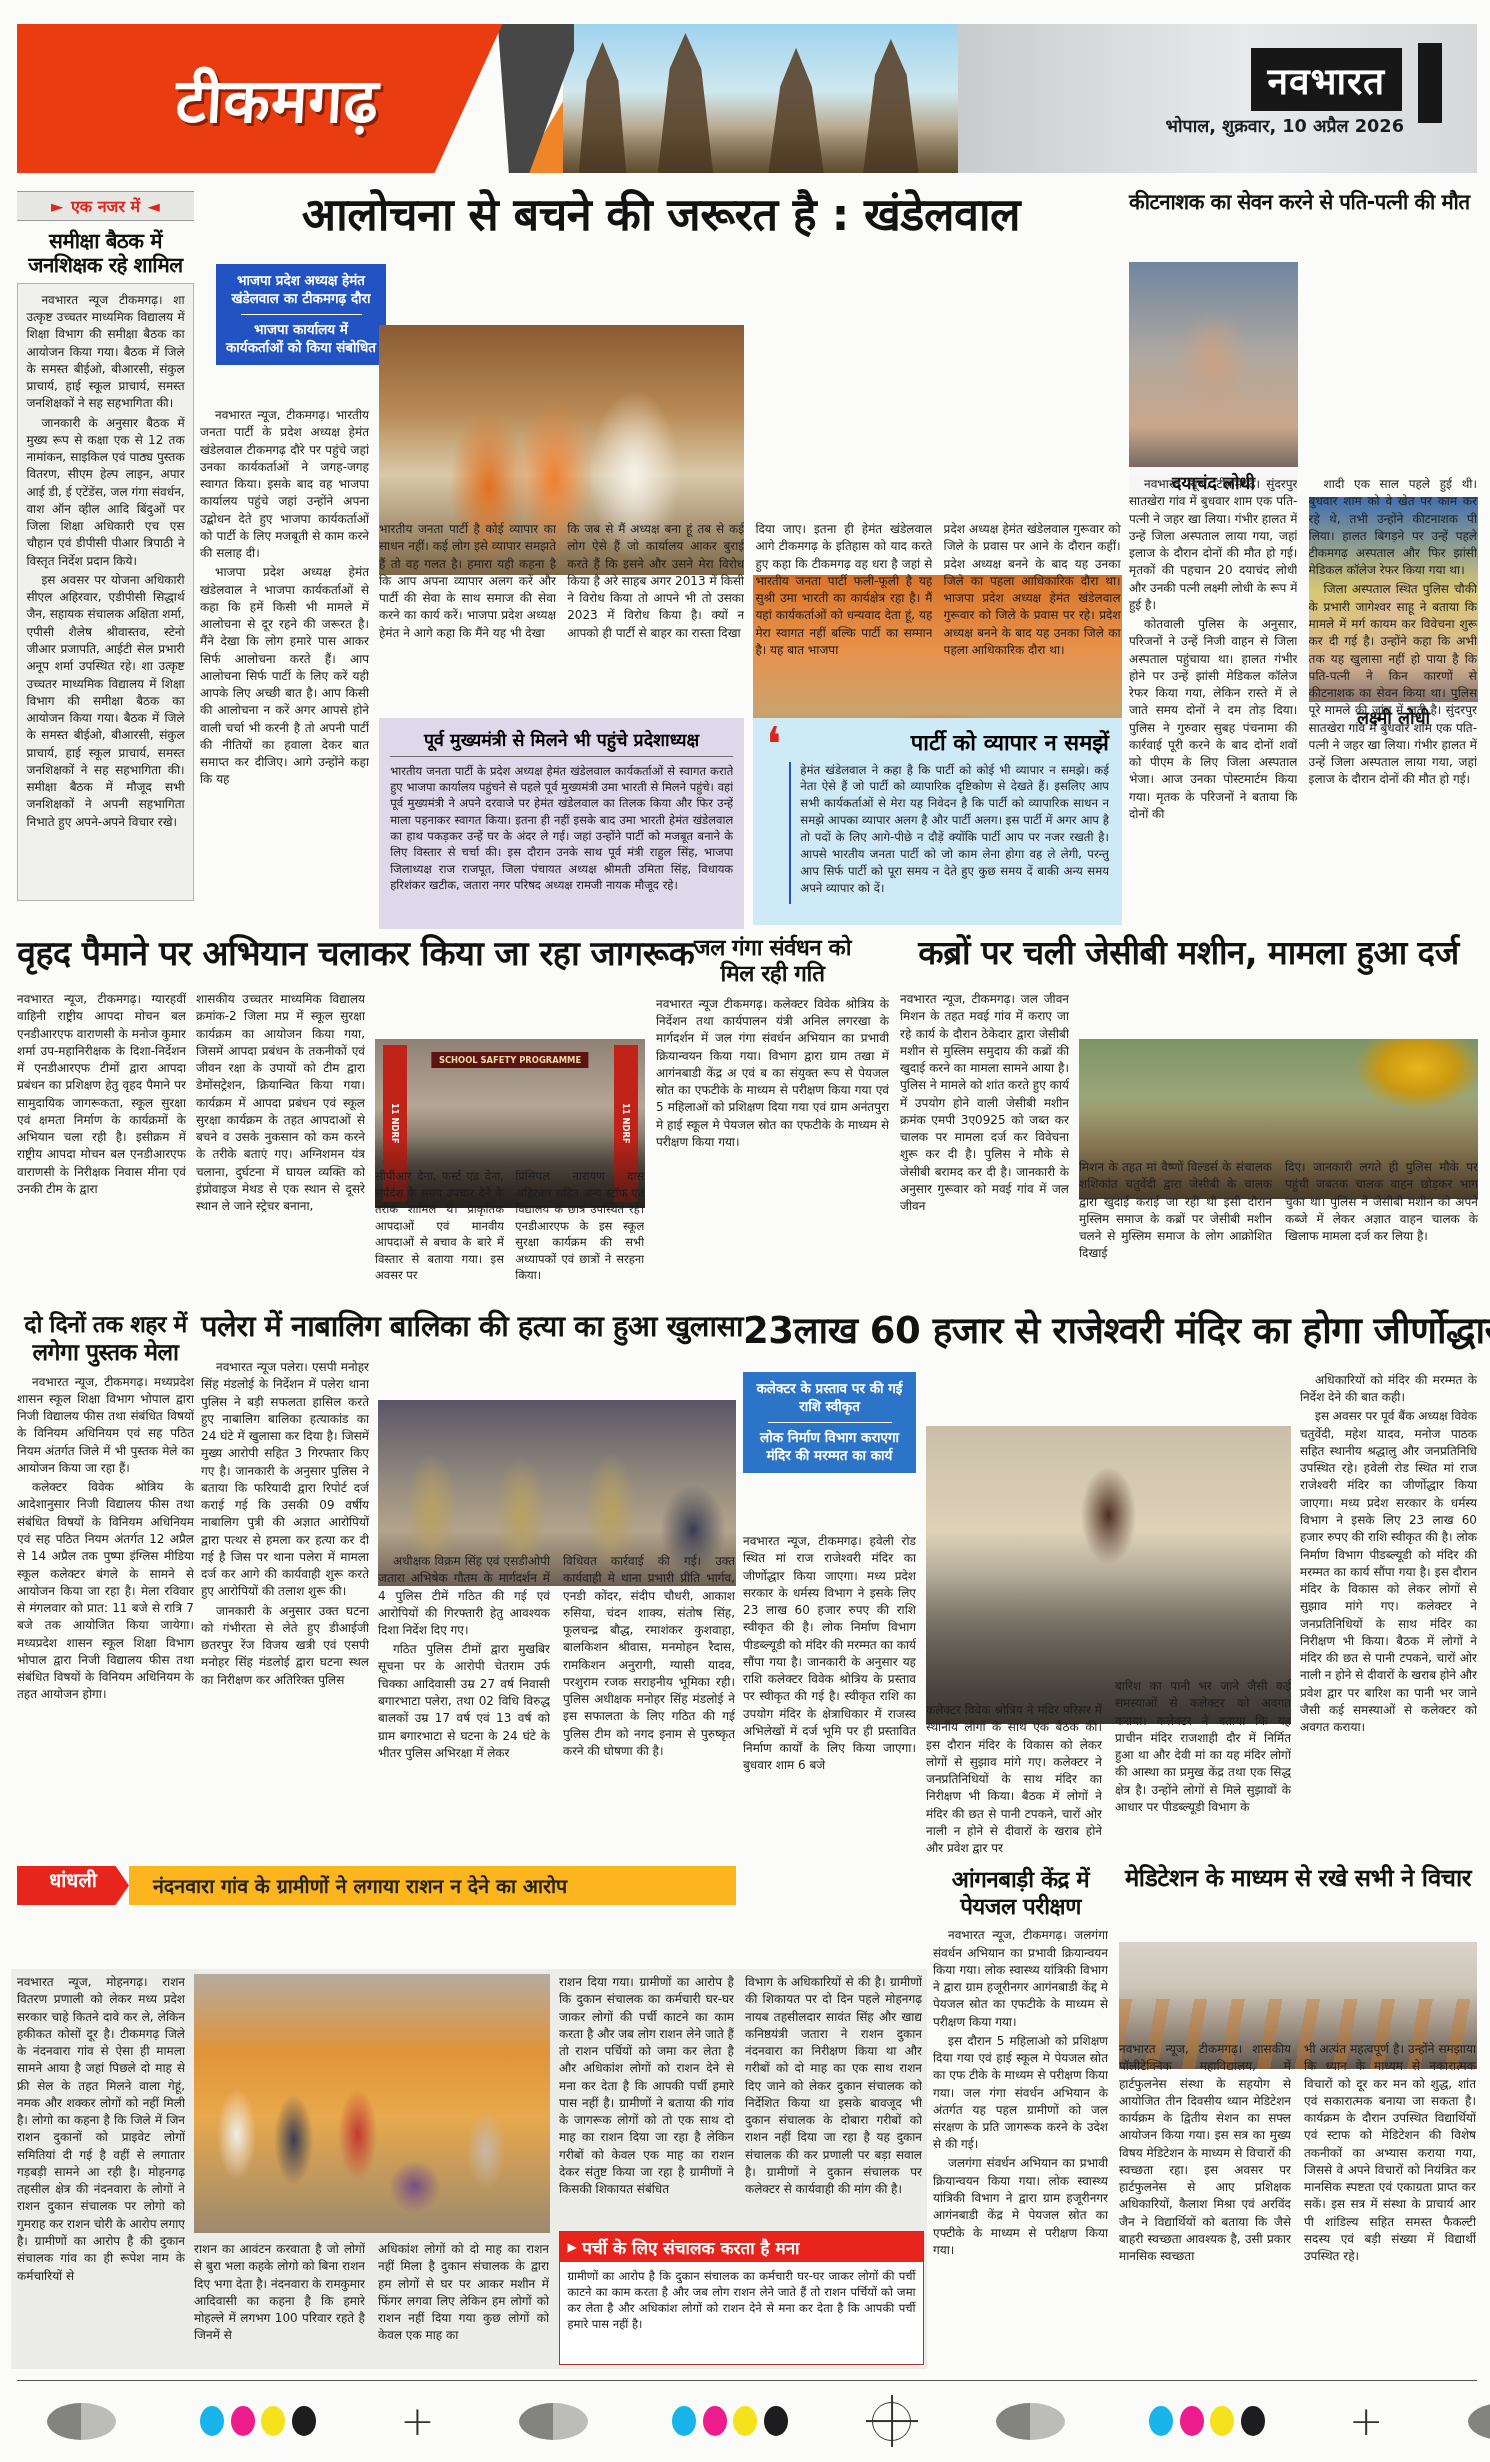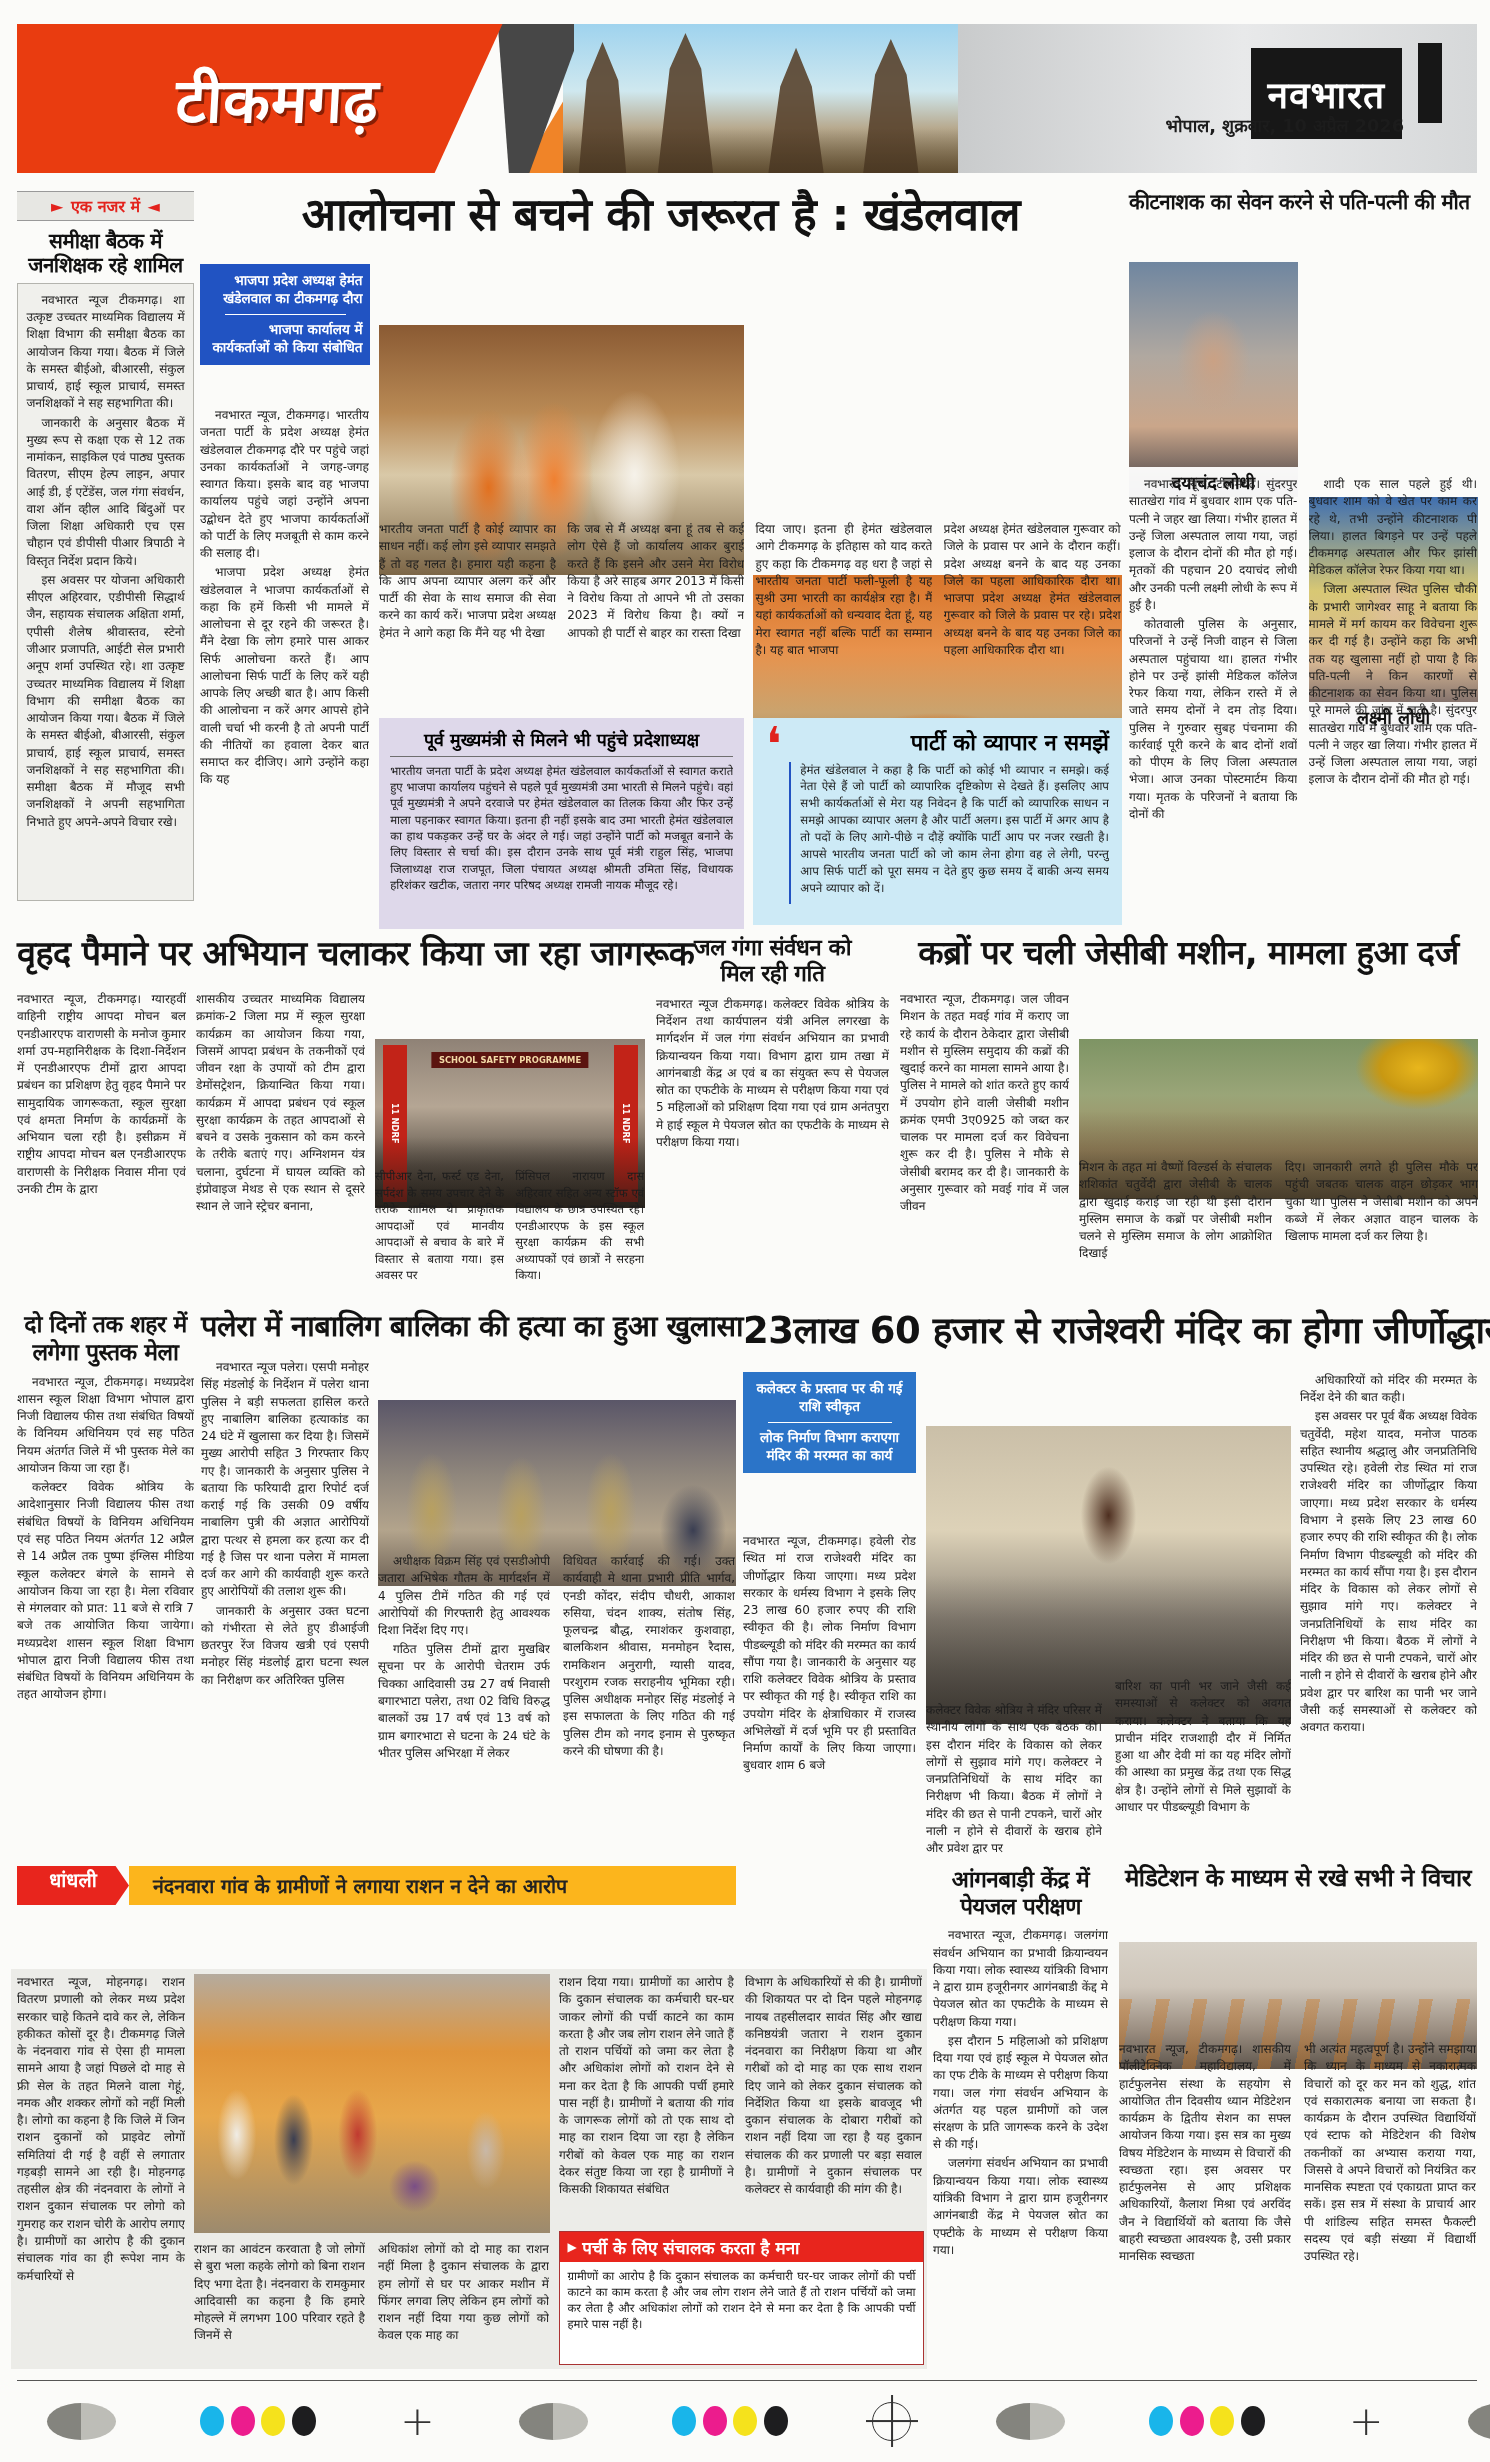--- a/index.html
+++ b/index.html
@@ -10,21 +10,21 @@
   .col{font-size:12px;line-height:1.44;text-align:justify;color:#1d1d1d;overflow:hidden;}
   .col p{margin:0 0 1.9px 0;text-indent:15px;}
   .ph{overflow:hidden;position:relative;background:#cfc7ba;}
   .ph .shade{position:absolute;inset:0;}
   
   .mh-red{top:0;left:0;width:522px;height:149px;background:#e93c10;clip-path:polygon(0 0,93% 0,80% 100%,0 100%);display:flex;align-items:center;justify-content:center;}
   .mh-city{font-size:61px;font-weight:bold;color:#ffffff;text-shadow:2.8px 2.8px 0 #8a1e04;letter-spacing:0.9px;transform:skewX(-3deg);}
   .mh-tri-dark{top:0;left:464px;width:93px;height:149px;background:#474747;clip-path:polygon(18% 0,100% 0,100% 18%,52% 100%,30% 100%);z-index:-1;}
   .mh-tri-orange{top:56px;left:503px;width:56px;height:93px;background:#f08428;clip-path:polygon(100% 0,100% 100%,0 100%);z-index:-2;}
   .mh-gray{top:0;left:941px;right:0;height:149px;background:linear-gradient(90deg,#c9cbcc,#e8e9ea 55%,#d6d8d9);}
-  .brand-box{position:absolute;top:24px;right:75px;background:#171717;color:#fff;font-size:37px;font-weight:bold;padding:20px 17px;letter-spacing:0.9px;}
+  .brand-box{position:absolute;top:24px;right:75px;background:#171717;color:#fff;font-size:37px;font-weight:bold;padding:6px 17px;letter-spacing:0.9px;}
   .brand-bar{position:absolute;top:18.6px;right:35px;width:24px;height:80px;background:#171717;}
   .dateline{position:absolute;top:89px;right:73px;font-size:17.7px;font-weight:bold;color:#1c1c1c;}
   
   .kickbar{height:28px;background:#e7e7e3;border-top:0.9px solid #999;border-bottom:0.9px solid #999;display:flex;align-items:center;justify-content:center;gap:7.5px;font-size:16px;font-weight:bold;color:#e3231d;}
   .side-panel{border:0.9px solid #b4b4ae;background:#f0f0ec;padding:7.5px 8.4px;}
   
   .bluebox{background:#2153c2;color:#fff;font-weight:bold;text-align:center;padding:8.4px 7.5px;font-size:13.5px;line-height:1.3;}
   .bluebox .rule{border-top:1.9px solid #ffffff;margin:6.5px 17px;}
   .bluebox2{background:#2b74c8;}
   
@@ -93,21 +93,21 @@
       <p>नवभारत न्यूज टीकमगढ़। शा उत्कृष्ट उच्चतर माध्यमिक विद्यालय में शिक्षा विभाग की समीक्षा बैठक का आयोजन किया गया। बैठक में जिले के समस्त बीईओ, बीआरसी, संकुल प्राचार्य, हाई स्कूल प्राचार्य, समस्त जनशिक्षकों ने सह सहभागिता की।</p>
       <p>जानकारी के अनुसार बैठक में मुख्य रूप से कक्षा एक से 12 तक नामांकन, साइकिल एवं पाठ्य पुस्तक वितरण, सीएम हेल्प लाइन, अपार आई डी, ई एटेंडेंस, जल गंगा संवर्धन, वाश ऑन व्हील आदि बिंदुओं पर जिला शिक्षा अधिकारी एच एस चौहान एवं डीपीसी पीआर त्रिपाठी ने विस्तृत निर्देश प्रदान किये।</p>
       <p>इस अवसर पर योजना अधिकारी सीएल अहिरवार, एडीपीसी सिद्धार्थ जैन, सहायक संचालक अक्षिता शर्मा, एपीसी शैलेष श्रीवास्तव, स्टेनो जीआर प्रजापति, आईटी सेल प्रभारी अनूप शर्मा उपस्थित रहे। शा उत्कृष्ट उच्चतर माध्यमिक विद्यालय में शिक्षा विभाग की समीक्षा बैठक का आयोजन किया गया। बैठक में जिले के समस्त बीईओ, बीआरसी, संकुल प्राचार्य, हाई स्कूल प्राचार्य, समस्त जनशिक्षकों ने सह सहभागिता की। समीक्षा बैठक में मौजूद सभी जनशिक्षकों ने अपनी सहभागिता निभाते हुए अपने-अपने विचार रखे।</p>
     </div>
   </div>
 
   <div class="abs" style="top:191px;left:200px;width:922px;height:740px;">
     <div class="hl" style="font-size:45px;height:61px;">
       <span>आलोचना से बचने की जरूरत है : खंडेलवाल</span>
     </div>
-    <div class="abs bluebox" style="top:73px;left:0;width:155px;text-align:right;">
+    <div class="abs bluebox" style="top:73px;left:16px;width:155px;">
       <div>भाजपा प्रदेश अध्यक्ष हेमंत खंडेलवाल का टीकमगढ़ दौरा</div>
       <div class="rule"></div>
       <div>भाजपा कार्यालय में कार्यकर्ताओं को किया संबोधित</div>
     </div>
     <div class="abs col" style="top:216px;left:0;width:169px;height:522px;">
       <p>नवभारत न्यूज, टीकमगढ़। भारतीय जनता पार्टी के प्रदेश अध्यक्ष हेमंत खंडेलवाल टीकमगढ़ दौरे पर पहुंचे जहां उनका कार्यकर्ताओं ने जगह-जगह स्वागत किया। इसके बाद वह भाजपा कार्यालय पहुंचे जहां उन्होंने अपना उद्बोधन देते हुए भाजपा कार्यकर्ताओं को पार्टी के लिए मजबूती से काम करने की सलाह दी।</p>
       <p>भाजपा प्रदेश अध्यक्ष हेमंत खंडेलवाल ने भाजपा कार्यकर्ताओं से कहा कि हमें किसी भी मामले में आलोचना से दूर रहने की जरूरत है। मैंने देखा कि लोग हमारे पास आकर सिर्फ आलोचना करते हैं। आप आलोचना सिर्फ पार्टी के लिए करें यही आपके लिए अच्छी बात है। आप किसी की आलोचना न करें अगर आपसे होने वाली चर्चा भी करनी है तो अपनी पार्टी की नीतियों का हवाला देकर बात समाप्त कर दीजिए। आगे उन्होंने कहा कि यह</p>
     </div>
     <div class="abs ph" style="top:73px;left:179px;width:365px;height:250px;background:linear-gradient(180deg,#8a5a33 0%,#b98a55 35%,#d9c9a8 60%,#7c6647 100%);">
       <div class="shade" style="background:radial-gradient(ellipse 56px 112px at 30% 65%,#e2701f 0%,rgba(226,112,31,0) 70%),radial-gradient(ellipse 56px 112px at 48% 62%,#f08030 0%,rgba(240,128,48,0) 70%),radial-gradient(ellipse 65px 121px at 70% 60%,#f6f2ea 0%,rgba(246,242,234,0) 70%);"></div>

